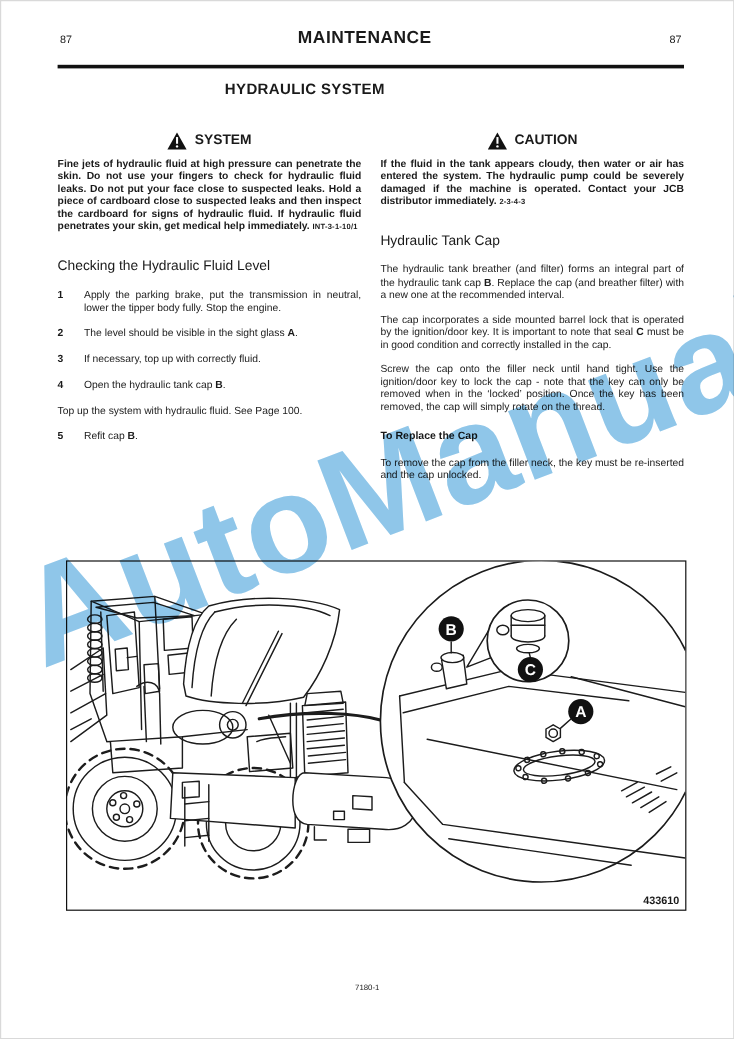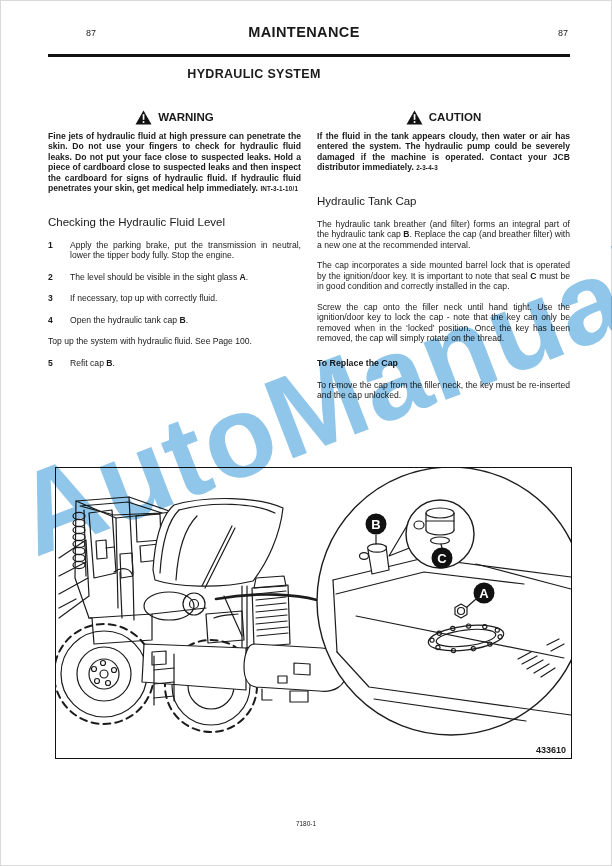--- a/index.html
+++ b/index.html
@@ -2,21 +2,21 @@
 <html><head>
 <meta charset="utf-8">
 <style>
   html,body{margin:0;padding:0;background:#ffffff;}
   .page{
     position:relative;width:612px;height:866px;background:#fff;
     font-family:"Liberation Sans",sans-serif;color:#1a1a1a;
     overflow:hidden;box-shadow:inset 0 0 0 1px #d9d9d9;
   }
   
-  .hdr-num{position:absolute;top:28px;font-size:9px;margin-left:36px;}
+  .hdr-num{position:absolute;top:28px;font-size:9px;}
   .hdr-num.left{left:50px;}
   .hdr-num.right{right:44px;}
   .hdr-title{position:absolute;top:24px;left:0;width:608px;text-align:center;
     font-size:14.5px;font-weight:bold;letter-spacing:.4px;}
   .hdr-rule{position:absolute;top:54px;left:48px;width:522px;height:2.5px;background:#111;}
   .doc-title{position:absolute;top:67px;left:0;width:508px;text-align:center;
     font-size:12.5px;font-weight:bold;letter-spacing:.3px;}
   
   .col{position:absolute;top:106px;width:253px;font-size:8.6px;line-height:1.22;}
   .col.left{left:48px;}
@@ -58,21 +58,21 @@
   <div class="hdr-rule"></div>
   <div class="doc-title">HYDRAULIC SYSTEM</div>
 
   <div class="col left">
     <div class="hazard-head">
       <svg width="17" height="15" viewBox="0 0 17 15">
         <polygon points="8.5,0.5 16.5,14.5 0.5,14.5" fill="#111"></polygon>
         <rect x="7.7" y="4.2" width="1.7" height="5.6" fill="#fff"></rect>
         <circle cx="8.55" cy="12" r="1" fill="#fff"></circle>
       </svg>
-      <span>WARNING</span>
+      <span>SYSTEM</span>
     </div>
     <p class="hazard-body"><span>Fine jets of hydraulic fluid at high pressure can penetrate the skin. Do not use your fingers to check for hydraulic fluid leaks. Do not put your face close to suspected leaks. Hold a piece of cardboard close to suspected leaks and then inspect the cardboard for signs of hydraulic fluid. If hydraulic fluid penetrates your skin, get medical help immediately.</span> <span class="refcode">INT-3-1-10/1</span></p>
 
     <div class="sec-title">Checking the Hydraulic Fluid Level</div>
 
     <div class="step">
       <span class="num">1</span>
       <span>Apply the parking brake, put the transmission in neutral, lower the tipper body fully. Stop the engine.</span>
     </div>
     <div class="step">

